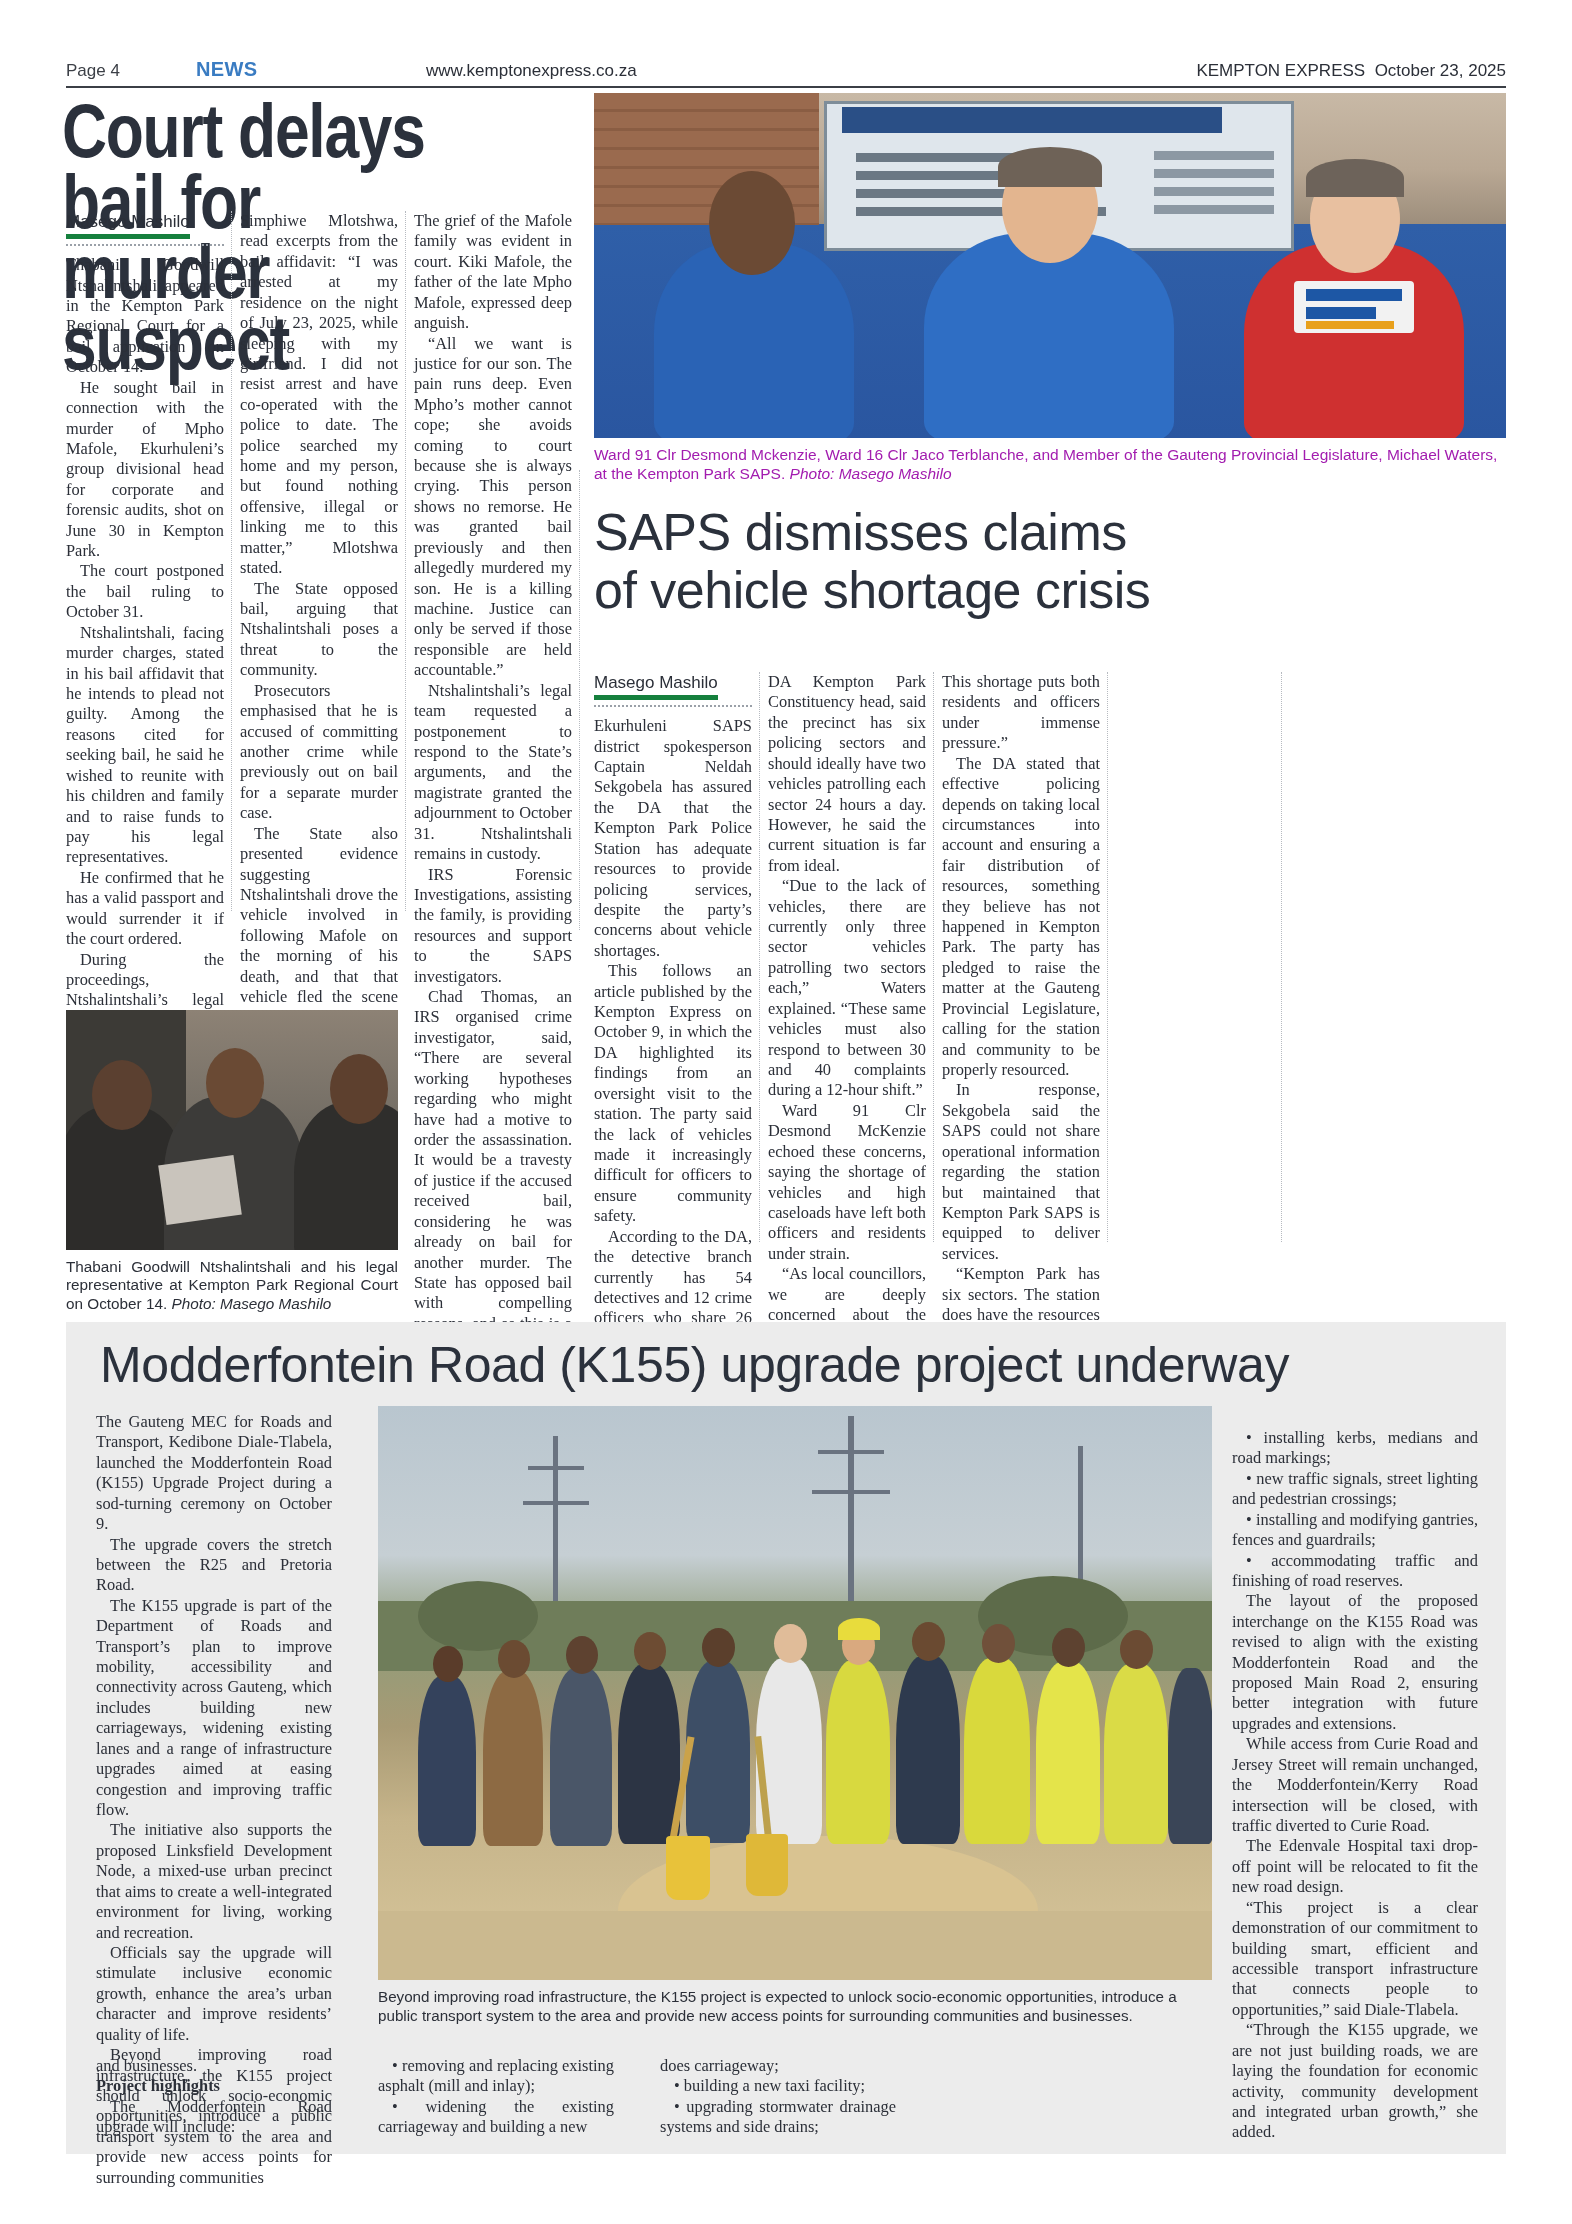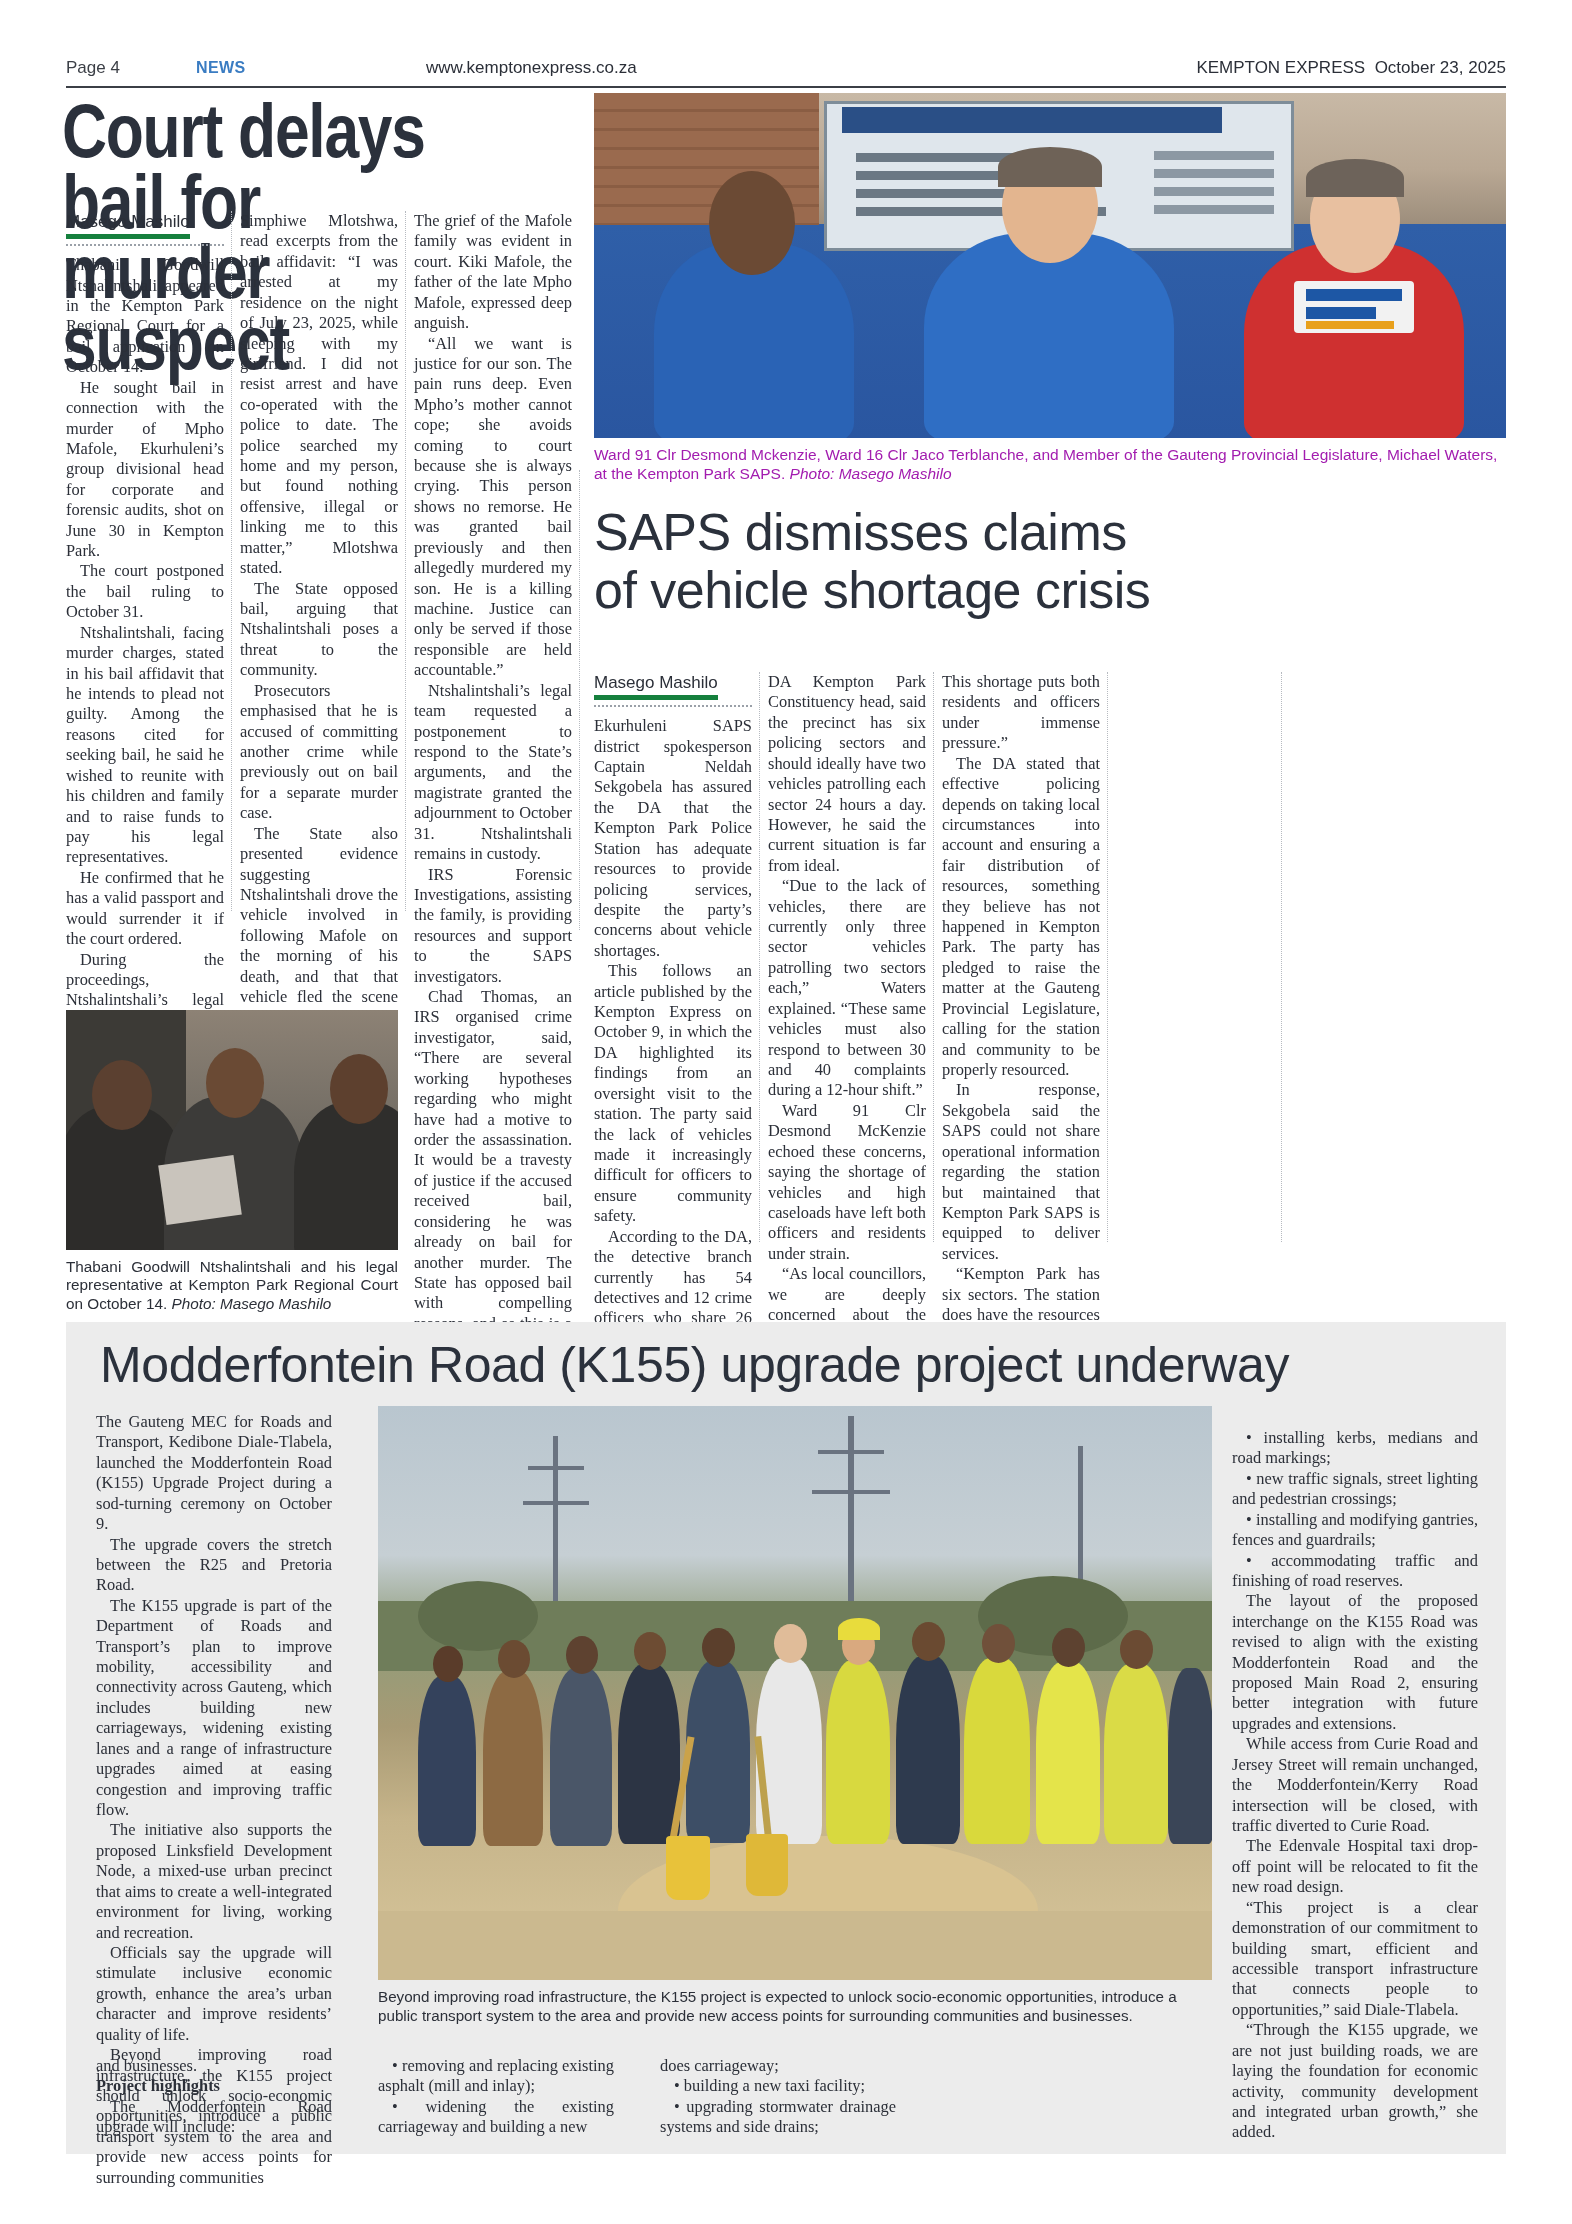--- a/index.html
+++ b/index.html
@@ -15,21 +15,21 @@
 
   .page { width:1572px; height:2148px; position:relative; padding:0; }
 
   
   .masthead {
     position:absolute; left:66px; top:58px; width:1440px; height:26px;
     display:flex; align-items:baseline;
     font-family:"Liberation Sans", sans-serif;
   }
   .mh-page { font-size:17px; color:#3b3f46; width:130px; }
-  .mh-news { font-size:16px; font-weight:bold; color:#3a7cc2; letter-spacing:.4px; width:230px; }
+  .mh-news { font-size:20px; font-weight:bold; color:#3a7cc2; letter-spacing:.4px; width:230px; }
   .mh-url  { flex:1; text-align:left; font-size:17px; color:#2b2f38; padding-right:140px; }
   .mh-right{ font-size:17px; color:#2b2f38; white-space:nowrap; }
   .mh-right .brand { letter-spacing:0px;text-align:right; }
 
   .rule-top {
     position:absolute; left:66px; top:86px; width:1440px;
     border-top:2px solid #3b3f46;
   }
 
   

